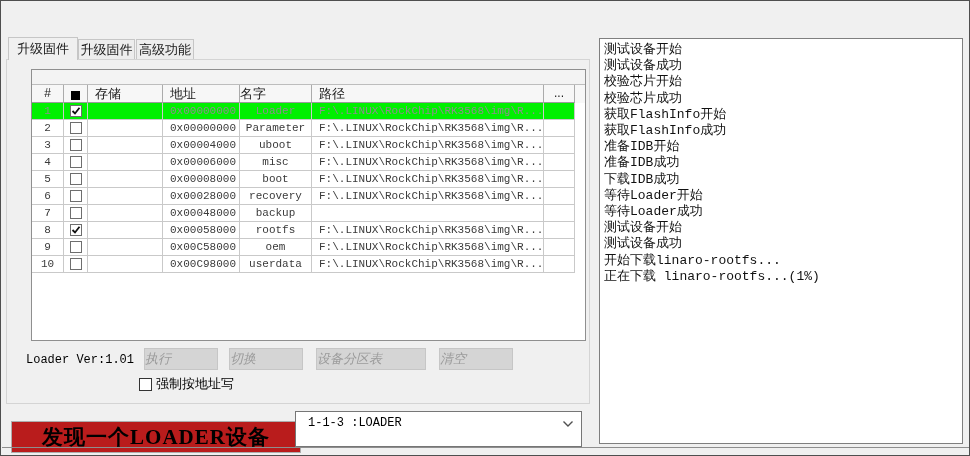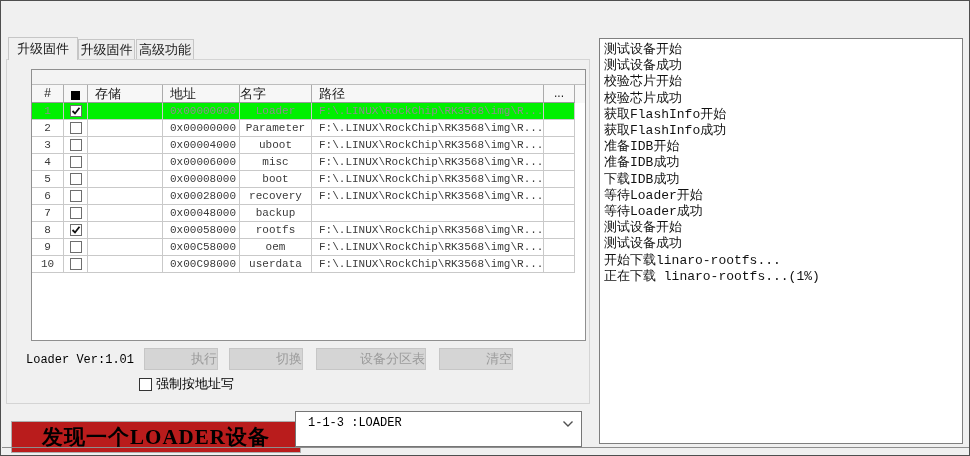--- a/index.html
+++ b/index.html
@@ -36,21 +36,21 @@
   .c-address{width:77px;padding-left:7px;}
   .c-name{width:72px;text-align:center;}
   .c-path{width:232px;padding-left:7px;}
   .c-more{width:31px;text-align:center;}
   .th.c-storage,.th.c-address,.th.c-name,.th.c-path{text-align:left;font-size:13px;}
   .trow.selected .tcell{background:#00f000;color:#8d8d8d;}
   .cbox{width:12px;height:12px;background:#fff;border:1px solid #6e6e6e;display:flex;align-items:center;justify-content:center;}
   .hsquare{width:9px;height:9px;background:#000;margin:4px auto 0 auto;}
   
   .loaderver{position:absolute;left:25px;top:352px;font-family:"Liberation Mono",monospace;font-size:12px;color:#000;z-index:2;}
-  .abtn{position:absolute;top:347px;height:22px;background:#d5d5d5;border:1px solid #c6c6c6;color:#9b9b9b;font-size:13px;text-align:right;line-height:20px;z-index:2;}
+  .abtn{position:absolute;top:347px;height:22px;background:#d5d5d5;border:1px solid #c6c6c6;color:#9b9b9b;font-size:13px;text-align:left;line-height:20px;z-index:2;font-style:italic;}
   .abtn1{left:143px;width:74px;}
   .abtn2{left:228px;width:74px;}
   .abtn3{left:315px;width:110px;}
   .abtn4{left:438px;width:74px;}
   .forcewrap{position:absolute;left:138px;top:374px;display:flex;align-items:center;z-index:2;}
   .forcebox{width:13px;height:13px;background:#fff;border:1px solid #333;margin-right:4px;}
   .forcelabel{font-size:13px;color:#000;}
   
   .statusbox{position:absolute;left:10px;top:420px;width:290px;height:32px;border:1px solid #adadad;background:#b91c1c;
     display:flex;align-items:center;justify-content:center;

